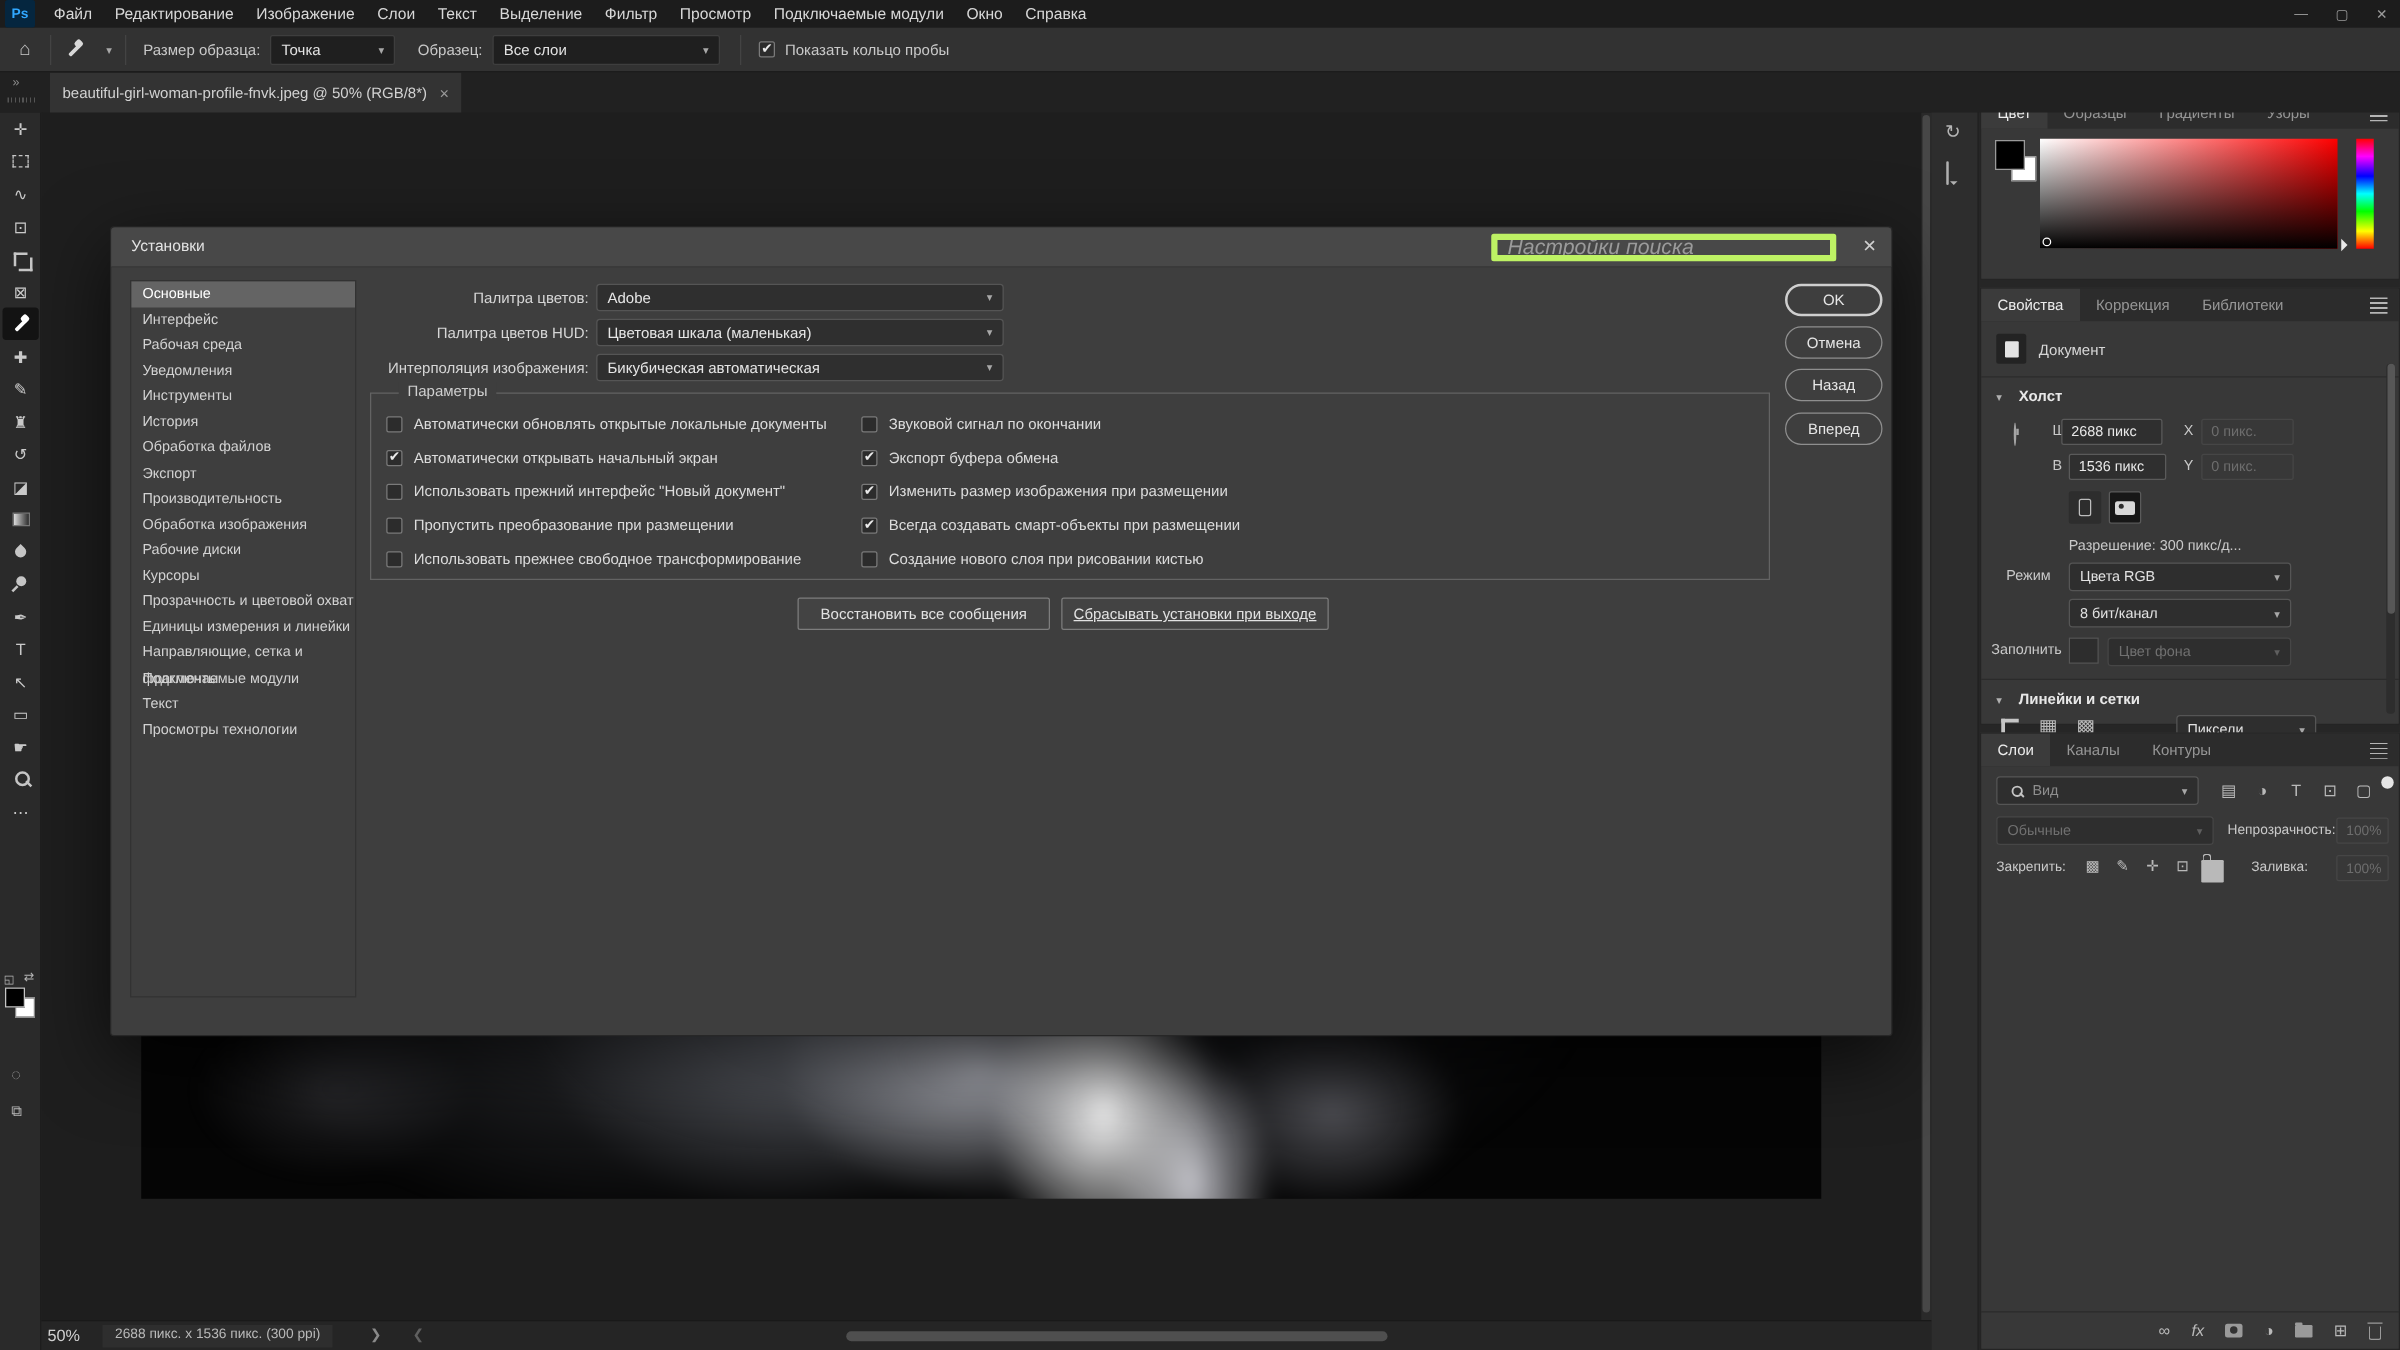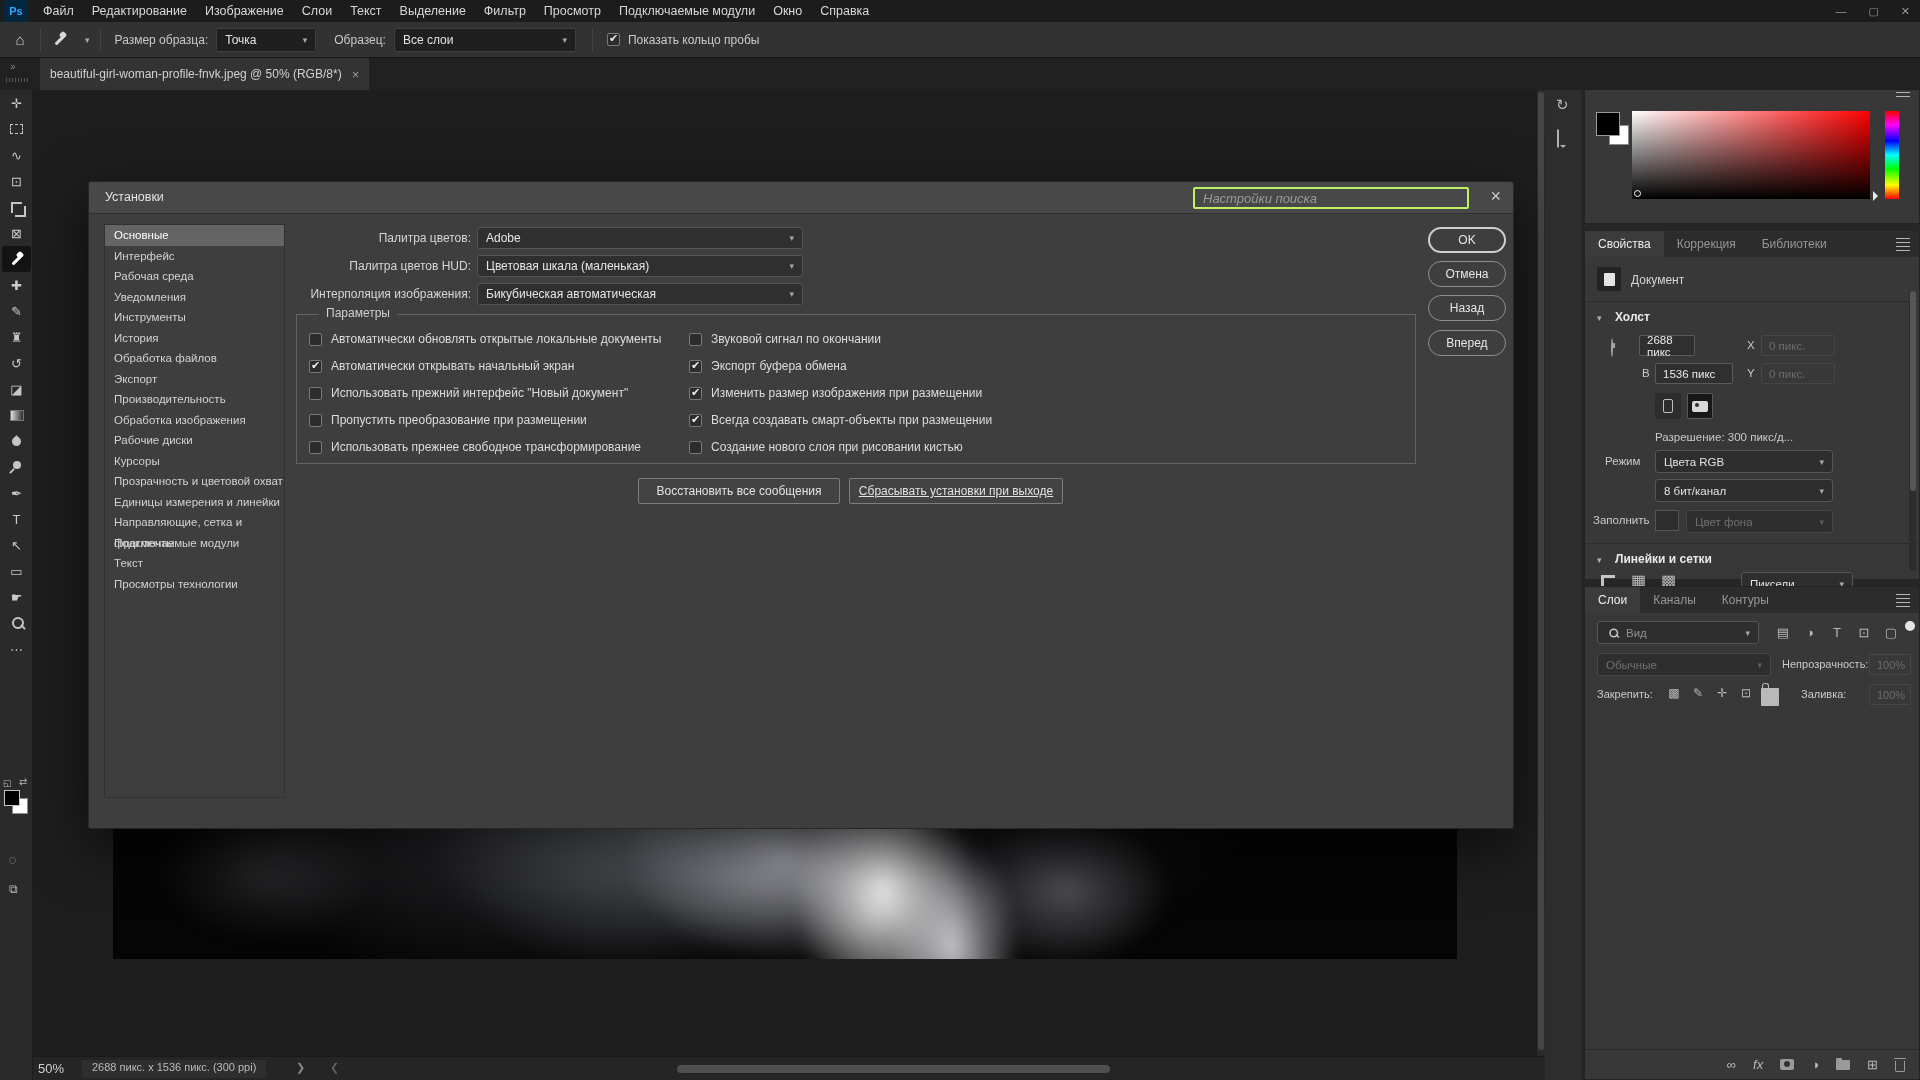--- a/index.html
+++ b/index.html
@@ -90,22 +90,22 @@
   #hthumb { position:absolute; left:677px; top:8px; width:433px; height:8px; background:#4f4f4f; border-radius:4px;}
   #zoomlevel { position:absolute; left:38px; top:4px; font-size:13px; color:#cfcfcf;}
   #docinfo { position:absolute; left:82px; top:3px; height:18px; background:#2e2e2e; padding:1px 10px; font-size:11px; color:#b9b9b9;}
   .status-chev { position:absolute; top:4px; color:#8a8a8a; font-size:11px;}
 
   
   #dialog { left:88px; top:181px; width:1426px; height:648px; background:#3e3e3e; border:1px solid #272727; border-radius:3px;
     box-shadow:0 18px 60px rgba(0,0,0,0.65); z-index:20;}
   #dlg-titlebar { position:absolute; left:0; top:0; width:100%; height:32px; background:#484848; border-bottom:1px solid #303030; border-radius:3px 3px 0 0;}
   #dlg-title { position:absolute; left:16px; top:8px; font-size:12.5px; color:#e3e3e3;}
-  #dlg-search { position:absolute; right:44px; top:5px; width:276px; height:22px; background:transparent; border:2px solid #bef264;
-    border-radius:2px; font-style:italic; font-size:13px; color:#cfcfcf; padding:0 8px; outline:none;}
+  #dlg-search { position:absolute; right:44px; top:5px; width:276px; height:22px; background:transparent; border:5px solid #bef264;
+    border-radius:2px; font-style:italic; font-size:17px; color:#cfcfcf; padding:0 8px; outline:none;}
   #dlg-search::placeholder { color:#9b9b9b; }
   #dlg-close { position:absolute; right:12px; top:4px; font-size:18px; color:#cfcfcf;}
   #dlg-sidebar { position:absolute; left:15px; top:42px; width:181px; height:574px; border:1px solid #323232; overflow:hidden;}
   .side-item { height:20.5px; line-height:20.5px; padding-left:9px; font-size:11.5px; color:#d2d2d2; cursor:default;}
   .side-item.selected { background:#646464; color:#ffffff;}
   .dlg-row-label { position:absolute; font-size:12px; color:#d6d6d6; text-align:right; width:322px; left:60px; line-height:22px;}
   .dlg-dd { position:absolute; left:388px; width:326px; height:22px; background:#2f2f2f; border:1px solid #555555; border-radius:3px;
     display:flex; align-items:center; justify-content:space-between; padding:0 8px; font-size:12px; color:#e6e6e6;}
   #params { position:absolute; left:207px; top:132px; width:1120px; height:150px; border:1px solid #636363;}
   #params-legend { position:absolute; left:22px; top:-9px; background:#3e3e3e; padding:0 7px; font-size:12px; color:#cfcfcf;}
@@ -398,20 +398,26 @@
 
 <div id="rightarea" class="abs">
   <div id="leftstrip">
     <span class="abs" style="left:12px;top:2px;color:#9a9a9a;font-size:11px">«</span>
     <span class="abs" style="left:11px;top:38px;color:#b5b5b5;font-size:15px">↻</span>
     <span class="abs icon-bubble" style="left:12px;top:72px"></span>
   </div>
   <span class="abs" style="right:8px;top:2px;color:#9a9a9a;font-size:11px">»</span>
 
   <div class="panel" style="top:18px;height:148px">
+    <div class="ptabbar" id="color-tabs">
+        <span class="ptab active">Цвет</span>
+        <span class="ptab">Образцы</span>
+        <span class="ptab">Градиенты</span>
+        <span class="ptab">Узоры</span>
+      </div>
     <span class="pmenu icon-menu4"></span>
     <span class="abs" style="left:24px;top:48px;width:20px;height:20px;background:#ffffff;border:1px solid #8a8a8a"></span>
     <span class="abs" style="left:12px;top:36px;width:22px;height:22px;background:#000000;border:1px solid #000;outline:1px solid #9a9a9a"></span>
     <div class="abs" style="left:47px;top:34px;width:238px;height:88px;background:linear-gradient(to bottom, rgba(0,0,0,0), #000), linear-gradient(to right, #fff, #f00)">
       <span class="abs" style="left:2px;bottom:2px;width:7px;height:7px;border:1.5px solid #fff;border-radius:50%"></span>
     </div>
     <div class="abs" style="left:300px;top:34px;width:14px;height:88px;background:linear-gradient(to bottom,#f00,#f0f 16%,#00f 34%,#0ff 50%,#0f0 66%,#ff0 84%,#f00)"></div>
     <span class="abs" style="left:288px;top:114px;width:0;height:0;border:5px solid transparent;border-left-color:#e8e8e8"></span>
   </div>
 
@@ -424,21 +430,21 @@
     <span class="pmenu icon-menu4"></span>
     <span class="abs litem" style="left:12px;top:36px;width:24px;height:24px;background:#232323;border-radius:2px">
         <span class="icon-page"></span>
       </span>
     <span class="plabel" style="left:46px;top:42px;font-size:12px;color:#d6d6d6">Документ</span>
     <span class="pdivider" style="top:70px"></span>
     <span class="chev abs" style="left:12px;top:82px">▾</span>
     <span class="phead" style="left:30px;top:79px">Холст</span>
     <span class="abs icon-chain" style="left:26px;top:108px"></span>
     <span class="plabel" style="left:57px;top:108px">Ш</span>
-    <span class="vbox" style="left:54px;top:104px;width:56px">2688 пикс</span>
+    <span class="vbox" style="left:64px;top:104px;width:81px">2688 пикс</span>
     <span class="plabel pdim" style="left:162px;top:108px">X</span>
     <span class="vbox disabled" style="left:176px;top:104px;width:74px">0 пикс.</span>
     <span class="plabel" style="left:57px;top:136px">В</span>
     <span class="vbox" style="left:70px;top:132px;width:78px">1536 пикс</span>
     <span class="plabel pdim" style="left:162px;top:136px">Y</span>
     <span class="vbox disabled" style="left:176px;top:132px;width:74px">0 пикс.</span>
     <span class="abs litem" style="left:70px;top:162px;width:26px;height:26px;background:#2d2d2d;border-radius:2px">
         <span class="icon-portrait"></span>
       </span>
     <span class="abs litem" style="left:102px;top:162px;width:26px;height:26px;background:#171717;border:1px solid #5a5a5a;border-radius:2px">

